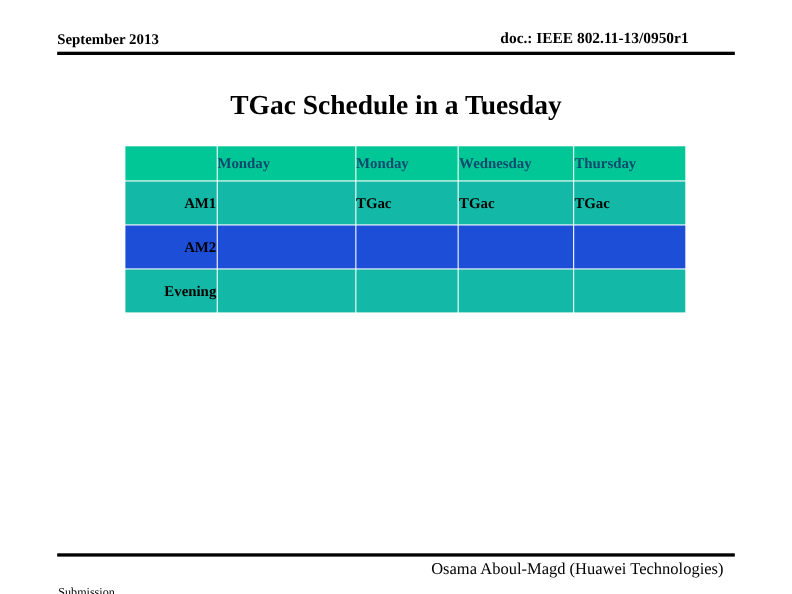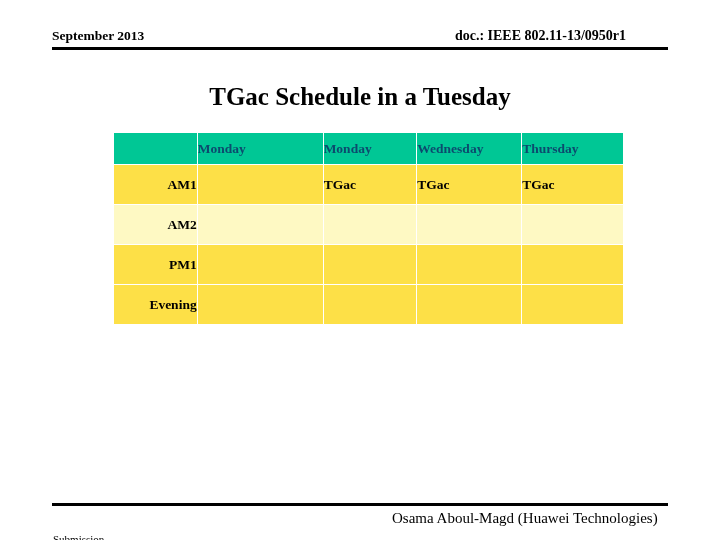--- a/index.html
+++ b/index.html
@@ -104,22 +104,22 @@
     height: 31px;
     text-align: left;
     padding-left: 7px;
     box-sizing: border-box;
     white-space: nowrap;
   }
   .hdr-cell.blank {
     padding-left: 0;
   }
 
-  .row-dark td { background: #fde047; margin-top: 44px; }
-  .row-light td { background: #fef9c3; margin-left: 11px; }
+  .row-dark td { background: #14b8a6; margin-top: 44px; }
+  .row-light td { background: #1d4ed8; margin-left: 11px; }
 
   .lbl-cell {
     font-weight: bold;
     text-align: right;
     padding-right: 10px;
     height: 39px;
     box-sizing: border-box;
     white-space: nowrap;
   }
   .data-cell {
@@ -207,27 +207,20 @@
         <td class="data-cell">TGac</td>
       </tr>
       <tr class="row-light">
         <td class="lbl-cell">AM2</td>
         <td class="data-cell"></td>
         <td class="data-cell"></td>
         <td class="data-cell"></td>
         <td class="data-cell"></td>
       </tr>
       <tr class="row-dark">
-        <td class="lbl-cell">PM1</td>
-        <td class="data-cell"></td>
-        <td class="data-cell"></td>
-        <td class="data-cell"></td>
-        <td class="data-cell"></td>
-      </tr>
-      <tr class="row-dark">
         <td class="lbl-cell">Evening</td>
         <td class="data-cell"></td>
         <td class="data-cell"></td>
         <td class="data-cell"></td>
         <td class="data-cell"></td>
       </tr>
     </tbody>
   </table>
 
   <div class="footer-rule"></div>

